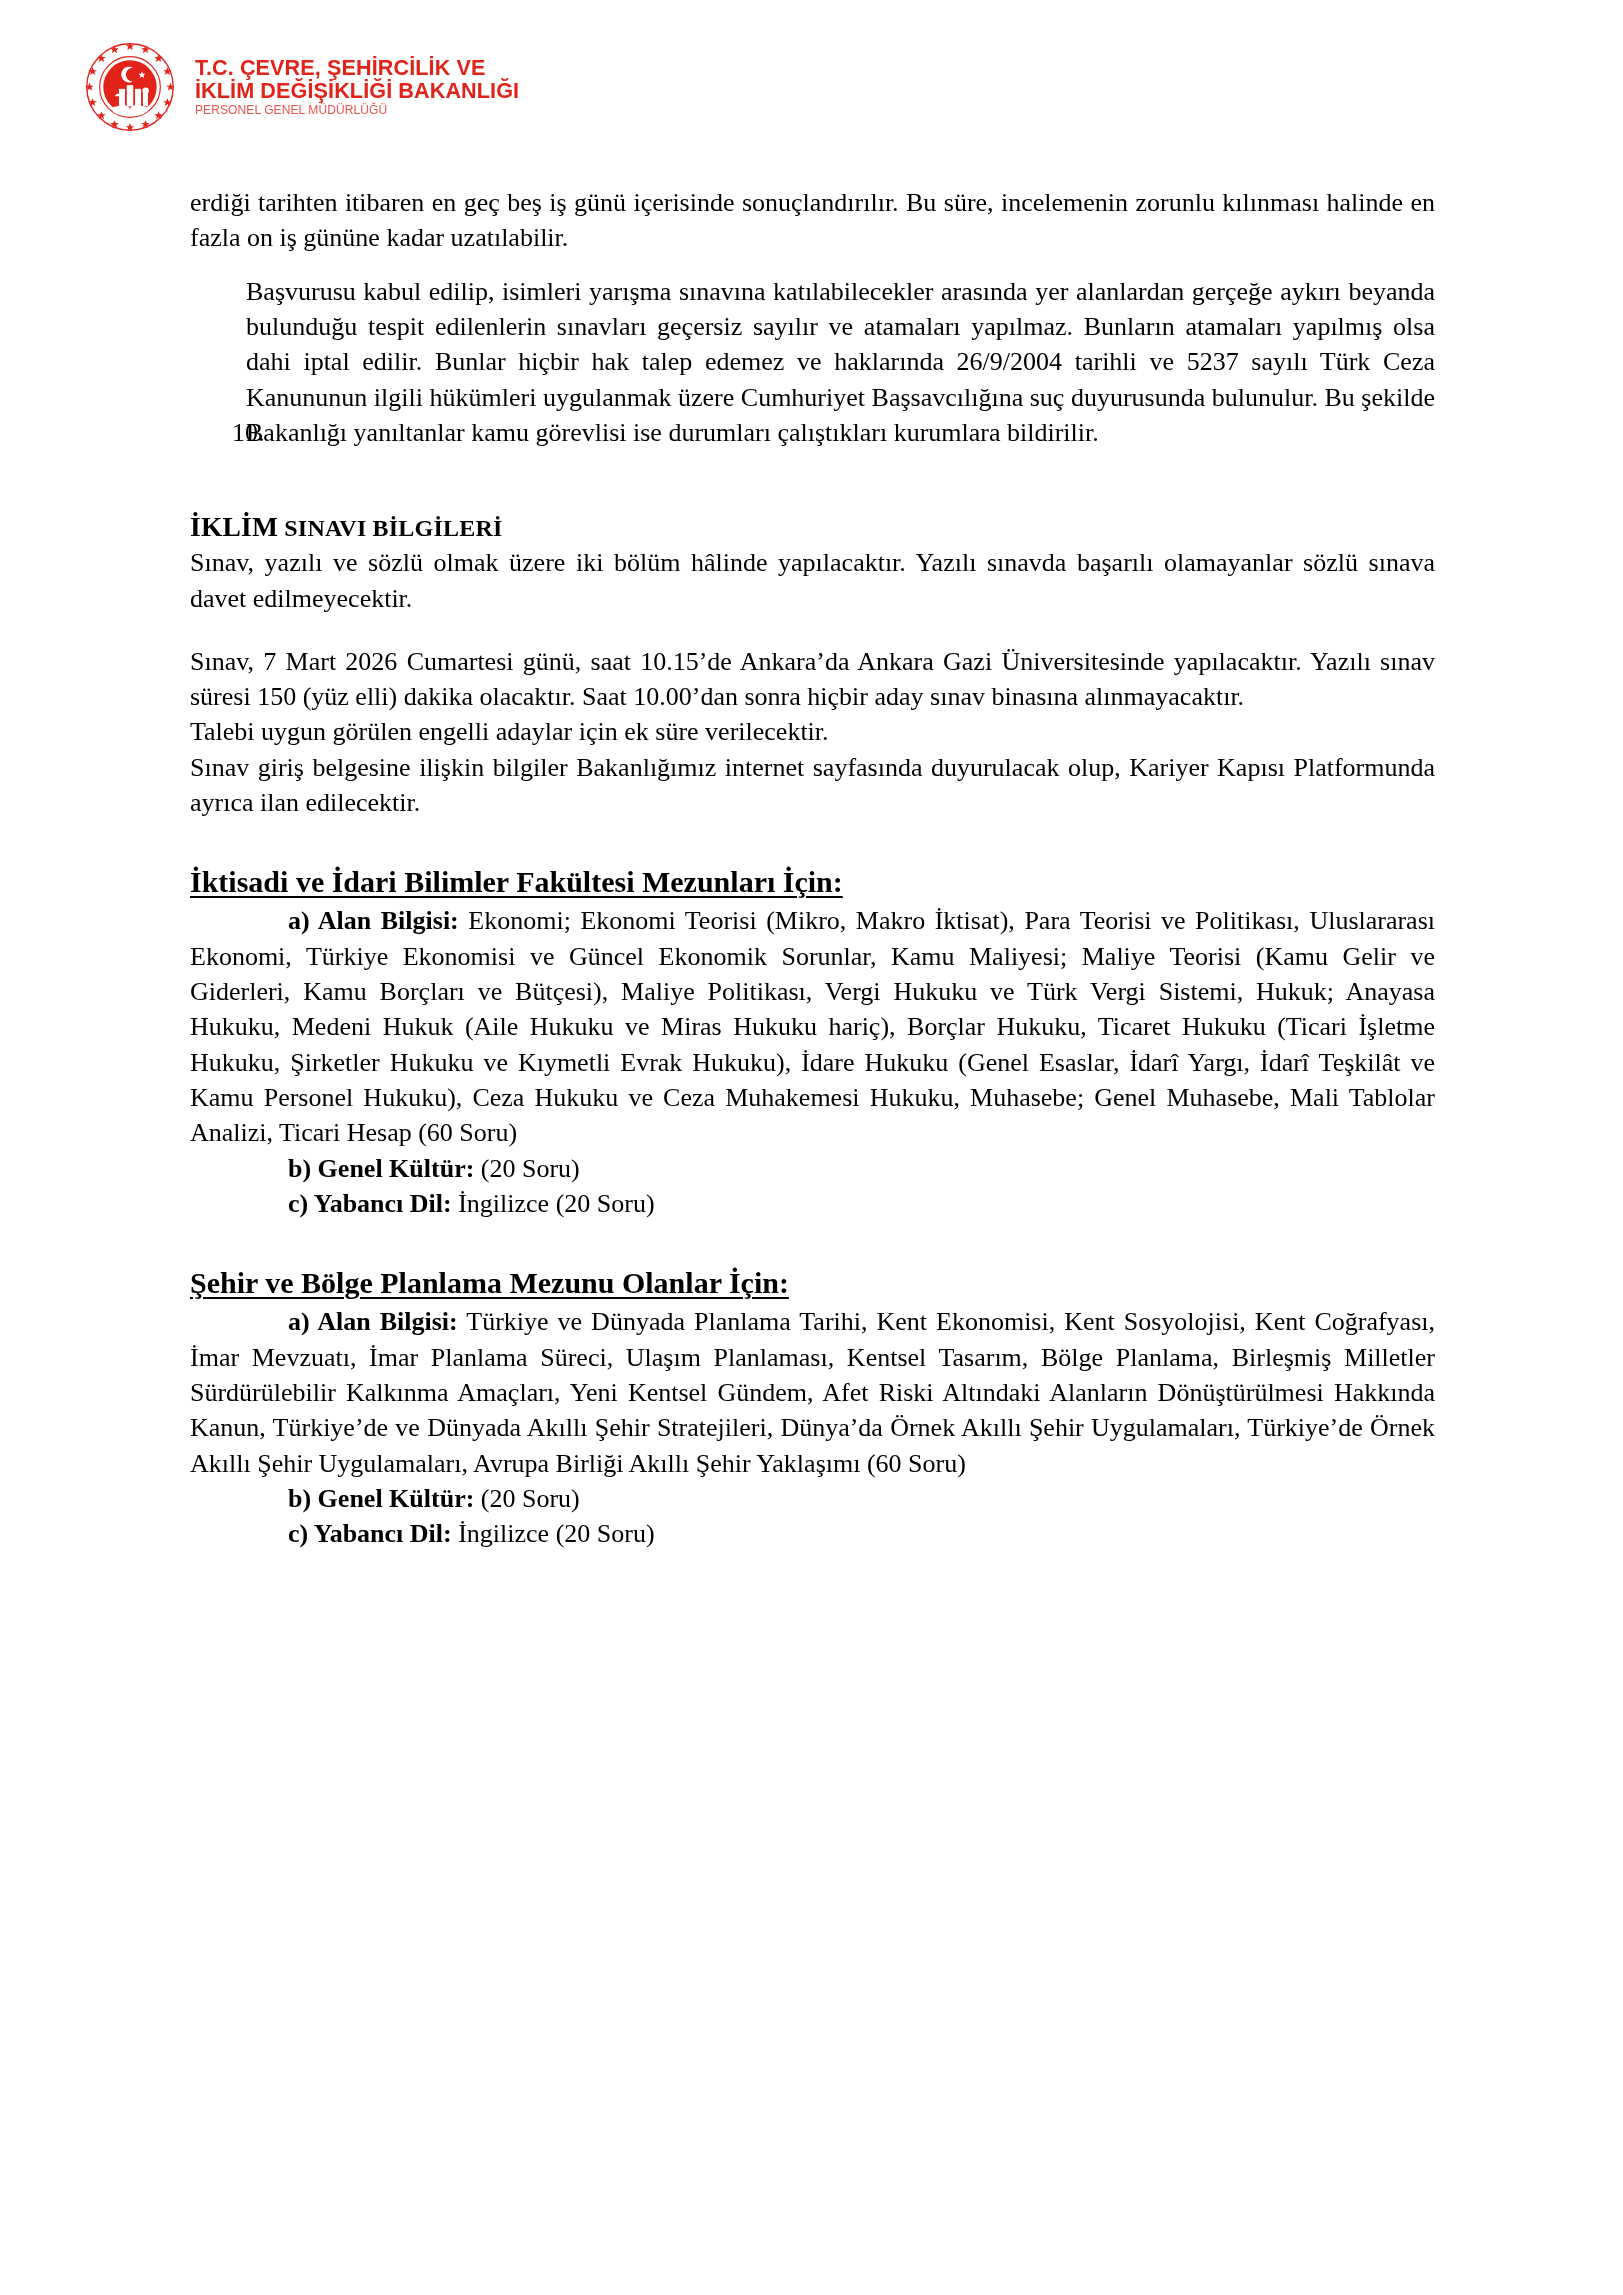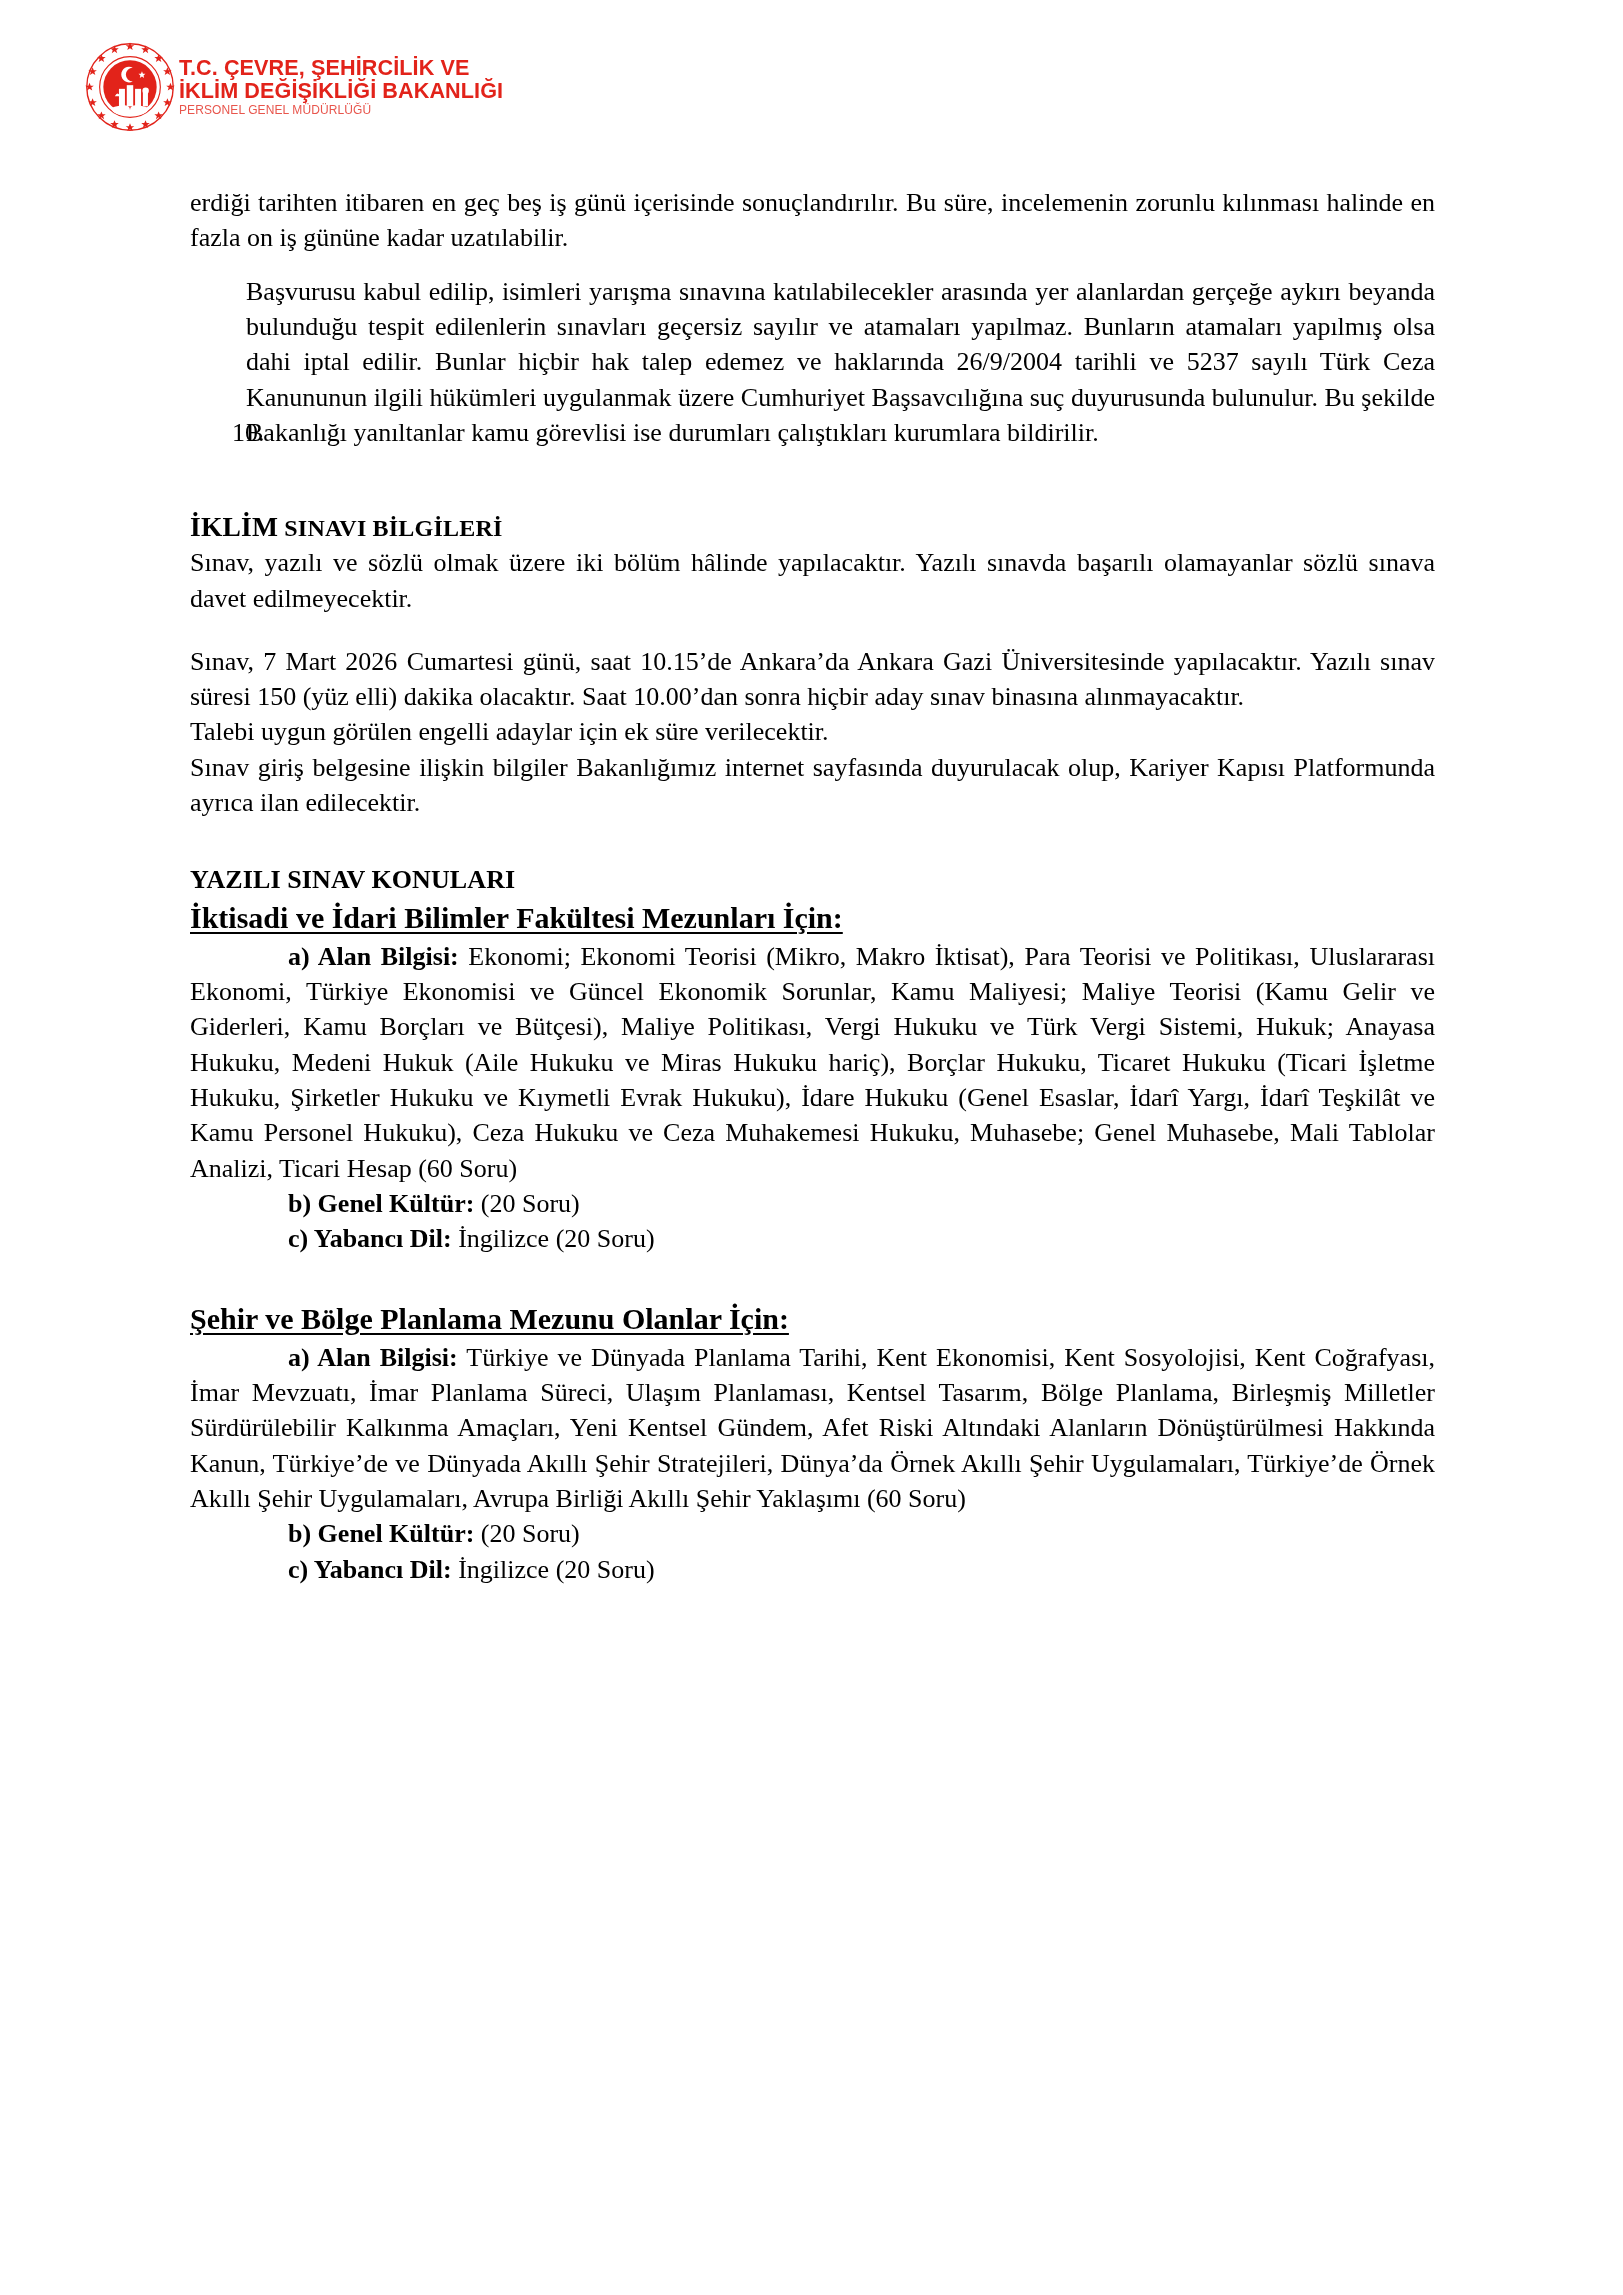--- a/index.html
+++ b/index.html
@@ -16,21 +16,21 @@
     overflow: hidden;
   }
 
   
   .letterhead {
     position: absolute;
     top: 41px;
     left: 84px;
     display: flex;
     align-items: center;
-    gap: 3px;
+    gap: 19px;
   }
   .emblem {
     width: 92px;
     height: 92px;
     flex: 0 0 auto;
   }
   .brand-lines {
     display: flex;
     flex-direction: column;
     justify-content: center;
@@ -238,21 +238,20 @@
   <p class="just">Sınav, yazılı ve sözlü olmak üzere iki bölüm hâlinde yapılacaktır. Yazılı sınavda başarılı olamayanlar sözlü sınava davet edilmeyecektir.</p>
 
   <div class="gap-md"></div>
 
   <p class="just">Sınav, 7 Mart 2026 Cumartesi günü, saat 10.15’de Ankara’da Ankara Gazi Üniversitesinde yapılacaktır. Yazılı sınav süresi 150 (yüz elli) dakika olacaktır. Saat 10.00’dan sonra hiçbir aday sınav binasına alınmayacaktır.</p>
   <p class="just">Talebi uygun görülen engelli adaylar için ek süre verilecektir.</p>
   <p class="just">Sınav giriş belgesine ilişkin bilgiler Bakanlığımız internet sayfasında duyurulacak olup, Kariyer Kapısı Platformunda ayrıca ilan edilecektir.</p>
 
   <div class="gap-lg"></div>
 
-  <p class="h-plain-bold">YAZILI SINAV KONULARI</p>
 
   <p>
     <span class="h-underline">İktisadi ve İdari Bilimler Fakültesi Mezunları İçin:</span>
   </p>
 
   <p class="indent-para">
     <b>a) Alan Bilgisi:</b><span> Ekonomi; Ekonomi Teorisi (Mikro, Makro İktisat), Para Teorisi ve Politikası, Uluslararası Ekonomi, Türkiye Ekonomisi ve Güncel Ekonomik Sorunlar, Kamu Maliyesi; Maliye Teorisi (Kamu Gelir ve Giderleri, Kamu Borçları ve Bütçesi), Maliye Politikası, Vergi Hukuku ve Türk Vergi Sistemi, Hukuk; Anayasa Hukuku, Medeni Hukuk (Aile Hukuku ve Miras Hukuku hariç), Borçlar Hukuku, Ticaret Hukuku (Ticari İşletme Hukuku, Şirketler Hukuku ve Kıymetli Evrak Hukuku), İdare Hukuku (Genel Esaslar, İdarî Yargı, İdarî Teşkilât ve Kamu Personel Hukuku), Ceza Hukuku ve Ceza Muhakemesi Hukuku, Muhasebe; Genel Muhasebe, Mali Tablolar Analizi, Ticari Hesap (60 Soru)</span>
   </p>
 
   <p class="sub-item">

